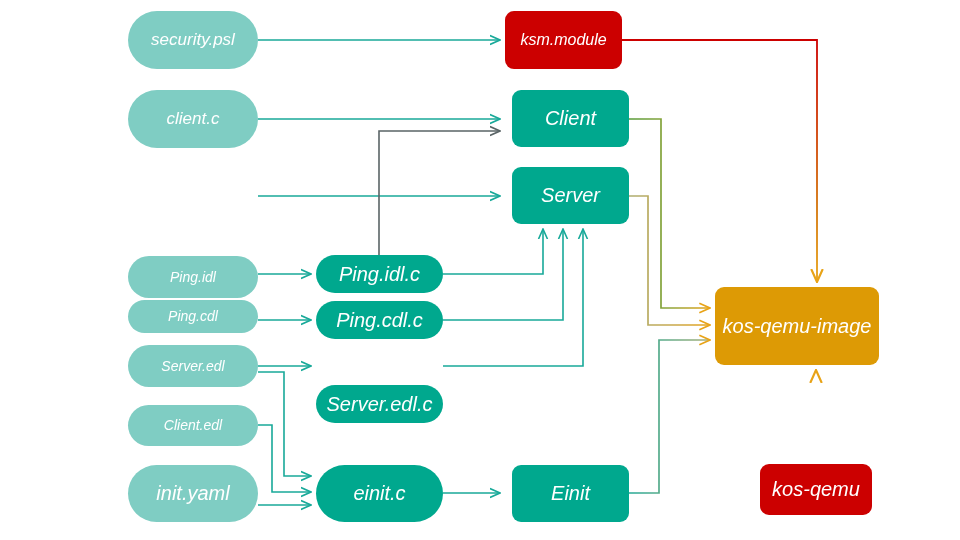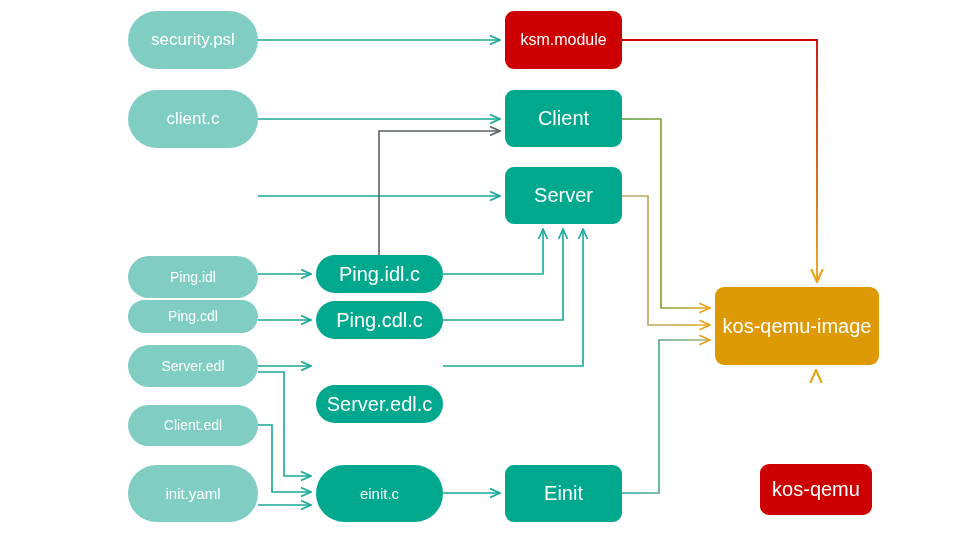--- a/index.html
+++ b/index.html
@@ -6,34 +6,34 @@
   body{
     width:960px;height:540px;overflow:hidden;
     font-family:"Liberation Sans","DejaVu Sans",sans-serif;
     position:relative;
   }
   #canvas{position:absolute;left:0;top:0;width:960px;height:540px;}
   .edges{position:absolute;left:0;top:0;width:960px;height:540px;pointer-events:none;}
   .node{
     position:absolute;display:flex;align-items:center;justify-content:center;
     box-sizing:border-box;color:#ffffff;text-align:right;
-    line-height:1.05;white-space:nowrap;
+    line-height:1.05;white-space:nowrap;font-style:italic;
   }
   .pill{border-radius:999px;}
   .rect{border-radius:9px;}
   .src{background:#7FCDC3;}
   .gen{background:#00A88E;}
-  .bin{background:#00A88E;}
+  .bin{background:#00A88E;margin-left:7px;}
   .mod{background:#CC0000;}
   .img{background:#DD9A05;}
   .t14{font-size:14px;}
   .t15{font-size:20px;}
   .t16{font-size:16px;}
   .t17{font-size:17px;}
-  .t19{font-size:15px;}
+  .t19{font-size:20px;}
   .t20{font-size:20px;}
 </style>
 </head>
 <body>
 
 <div id="canvas">
 
   <svg class="edges" viewBox="0 0 960 540" width="960" height="540" xmlns="http://www.w3.org/2000/svg">
     <defs>
       <marker id="ah-teal" viewBox="0 0 10 10" refX="9" refY="5" markerWidth="7" markerHeight="7" orient="auto-start-reverse">

